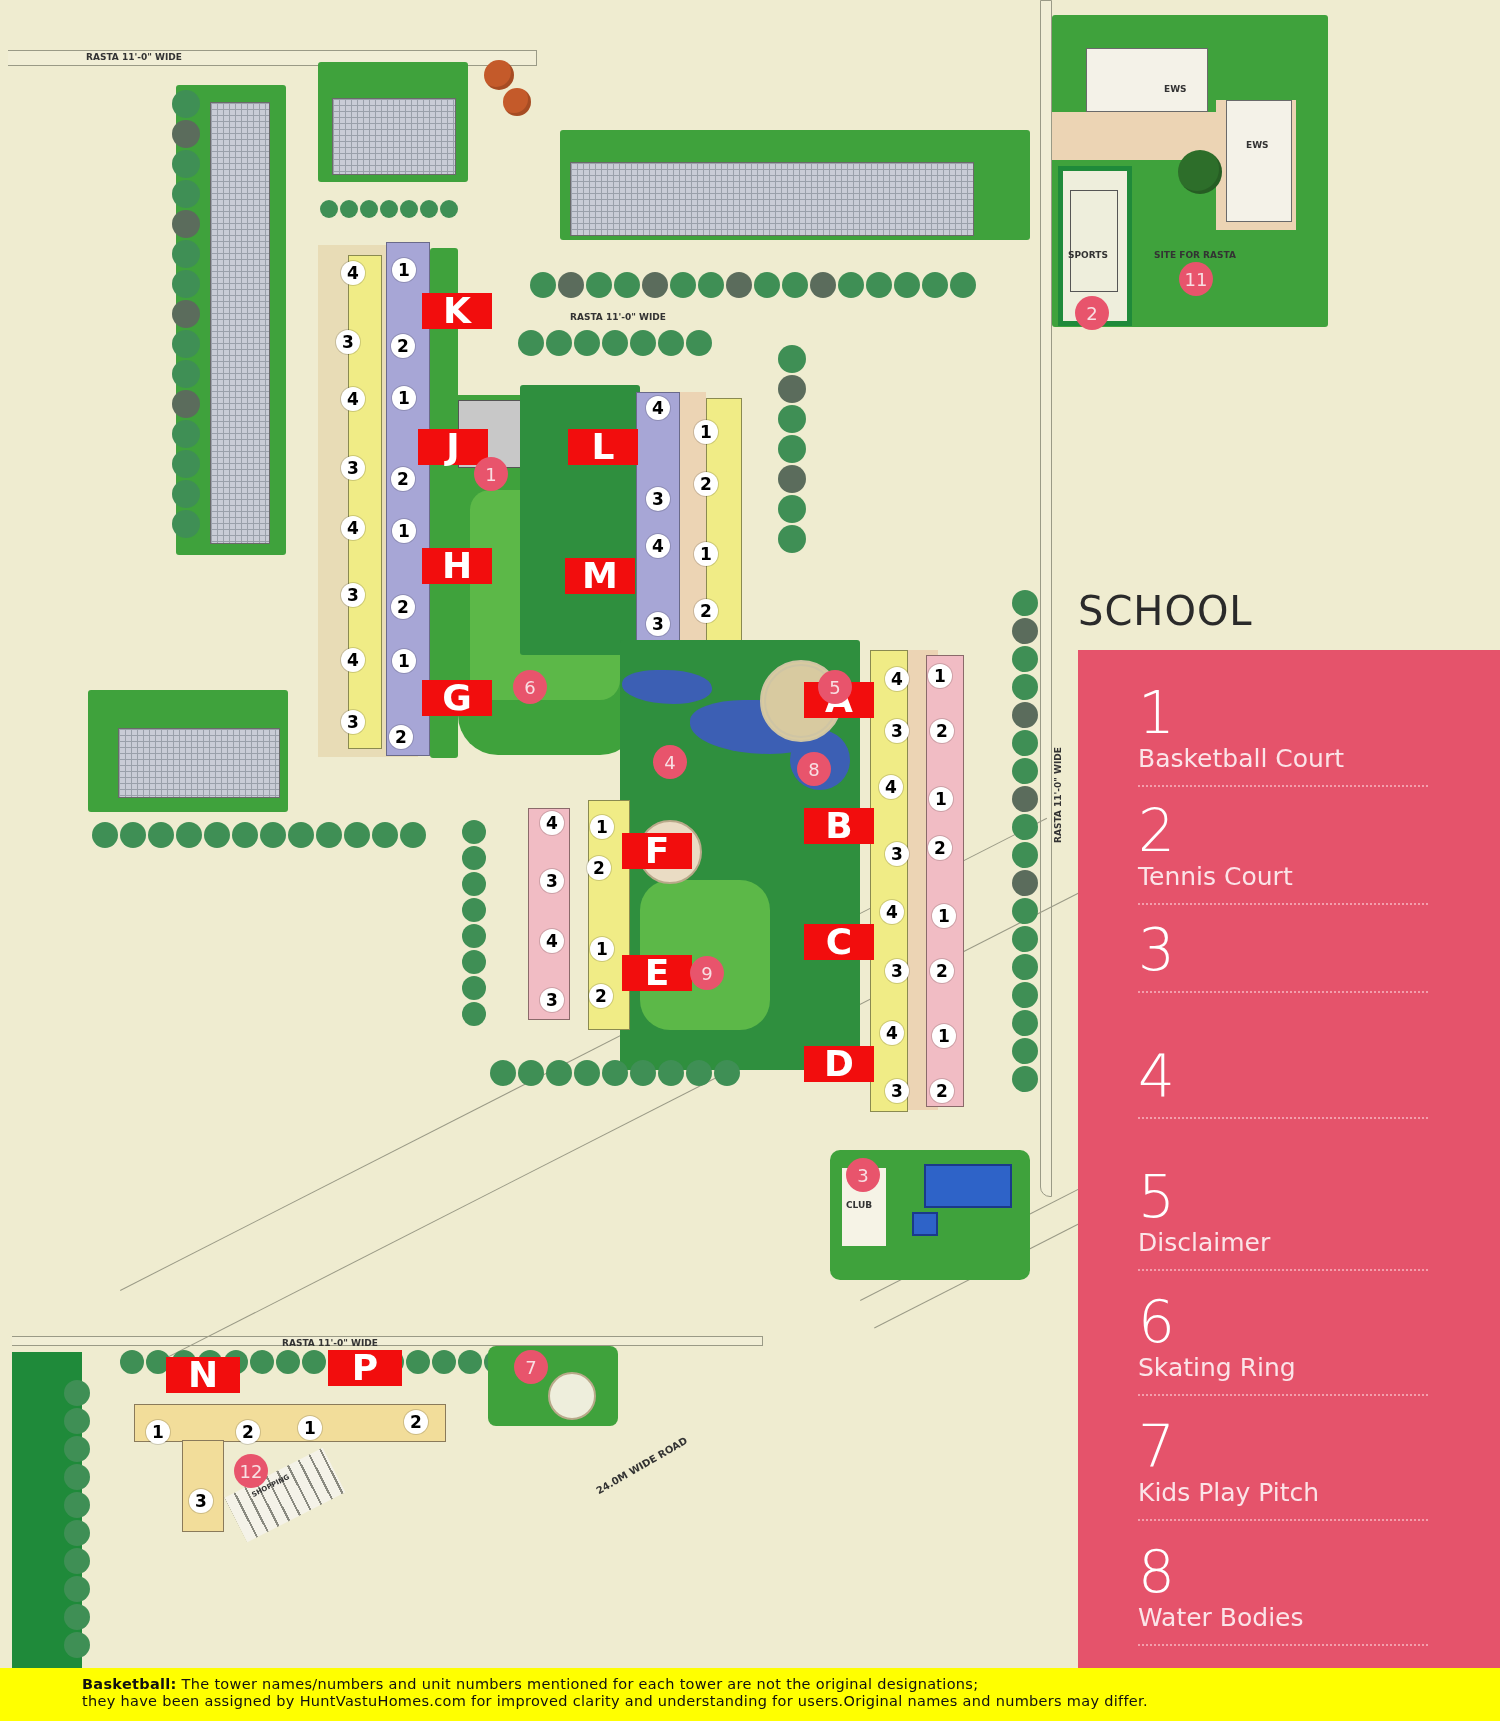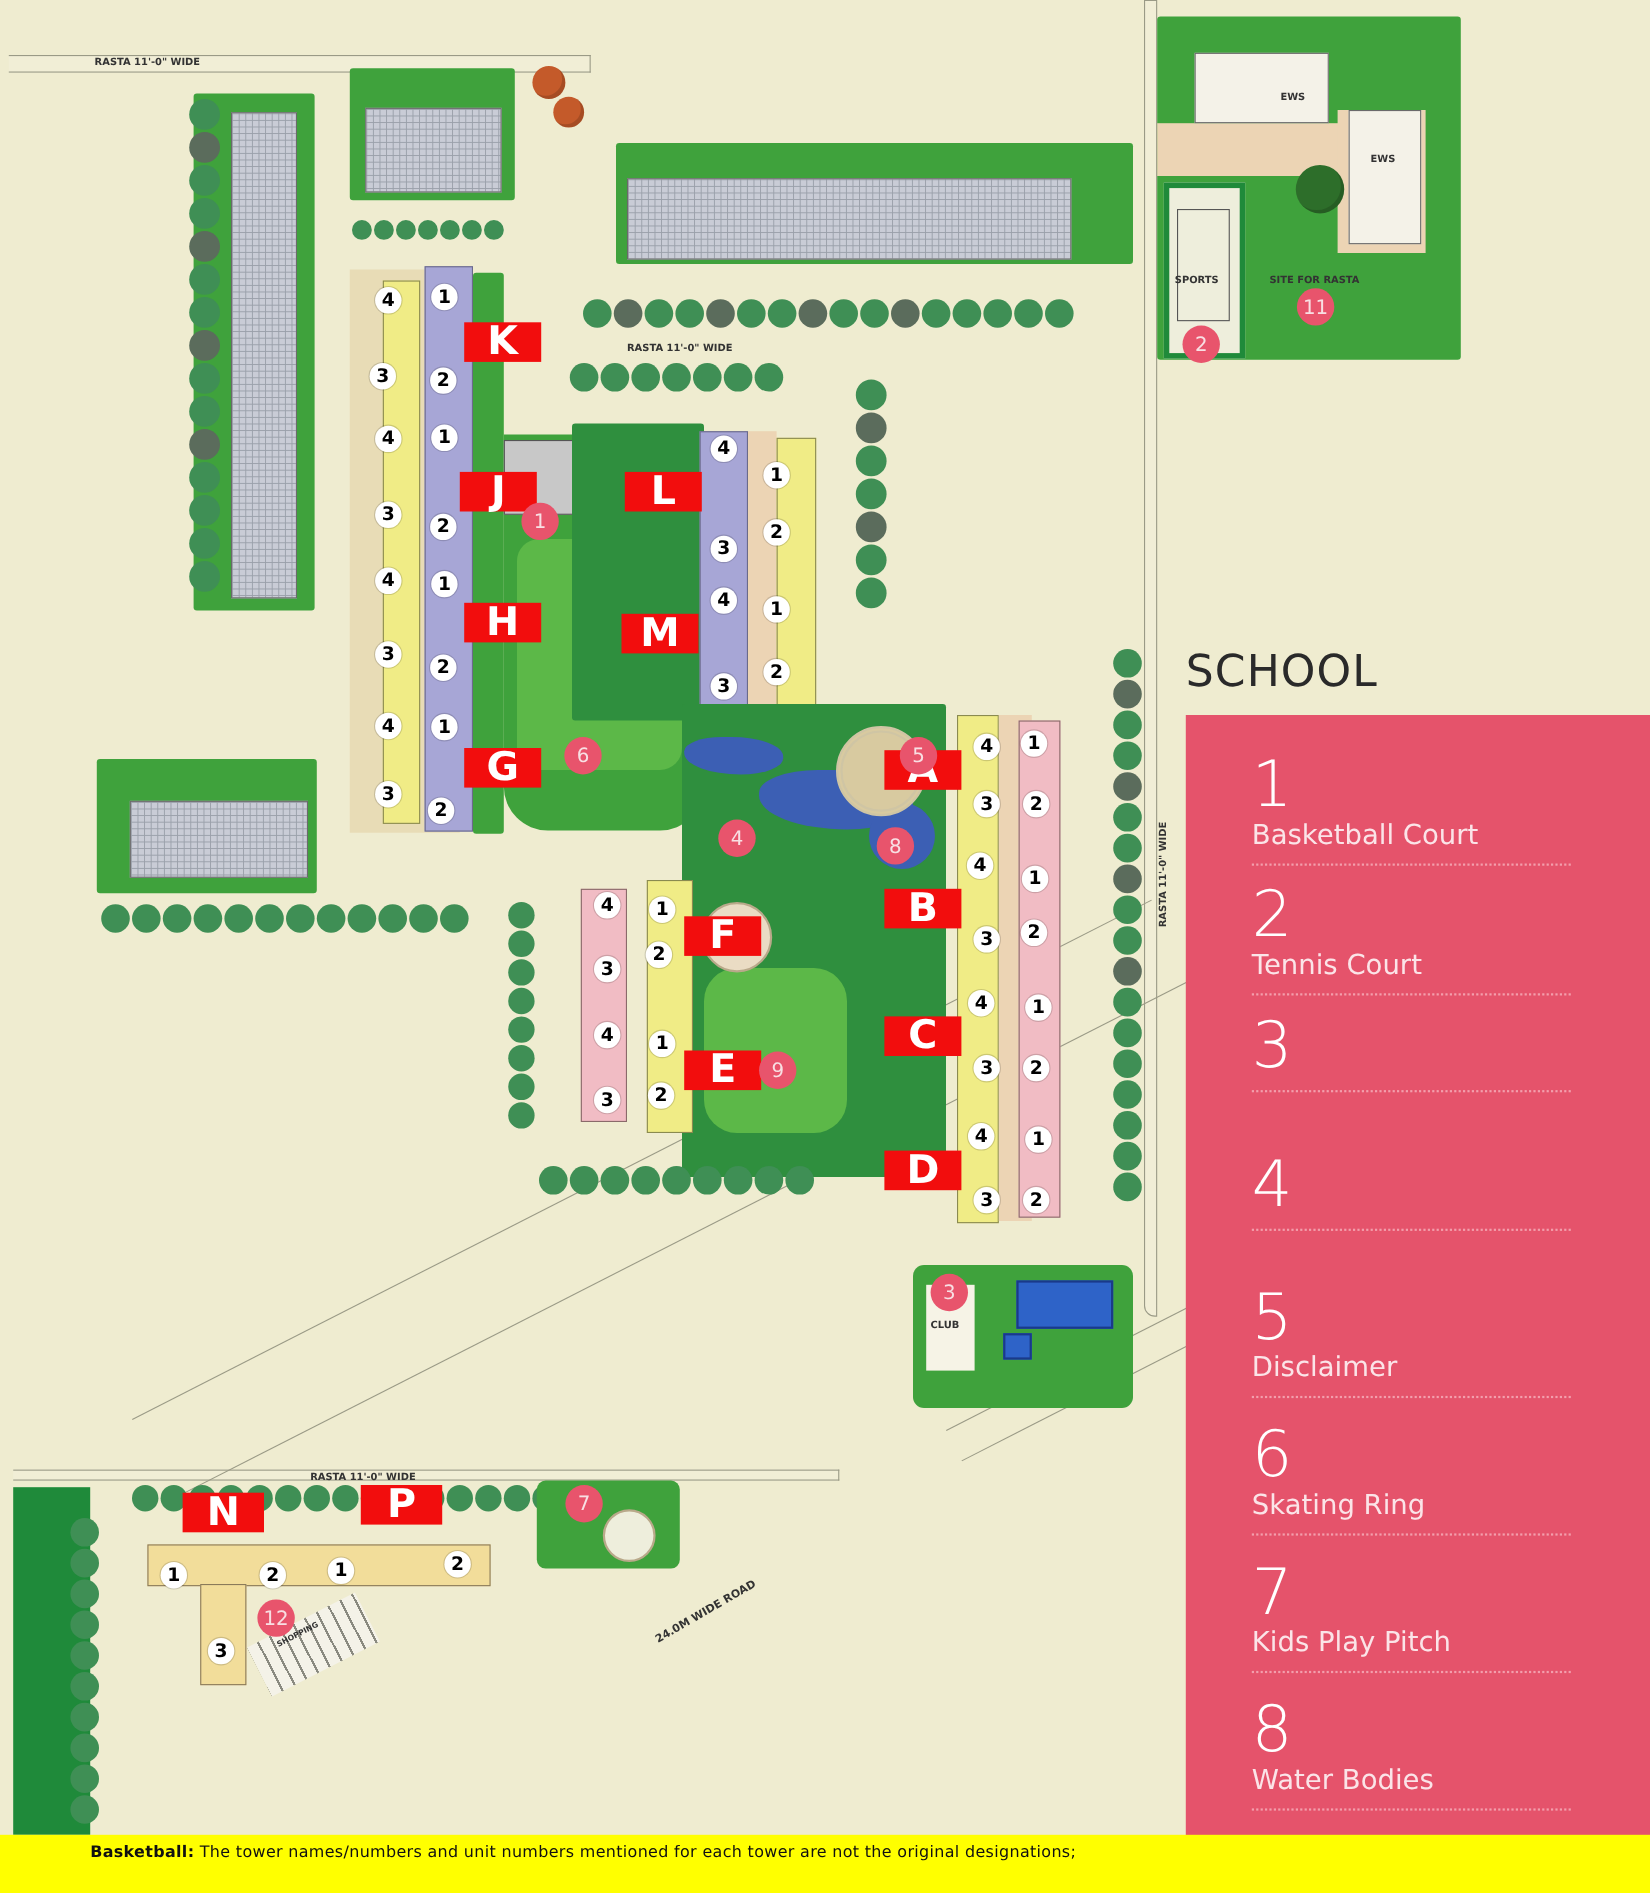--- a/index.html
+++ b/index.html
@@ -417,14 +417,15 @@
   <div class="legend-item" style="top:893px;">
     <div class="legend-num">8</div>
     <div class="legend-label">Water Bodies</div>
     <div class="legend-sep"></div>
   </div>
 </div>
 
 <div class="disclaimer">
   <div class="disclaimer-text">
     <b>Basketball:</b><span> The tower names/numbers and unit numbers mentioned for each tower are not the original designations;</span><br>
+    <span>they have been assigned by HuntVastuHomes.com for improved clarity and understanding for users.Original names and numbers may differ.</span>
   </div>
 </div>
 
 </body></html>

